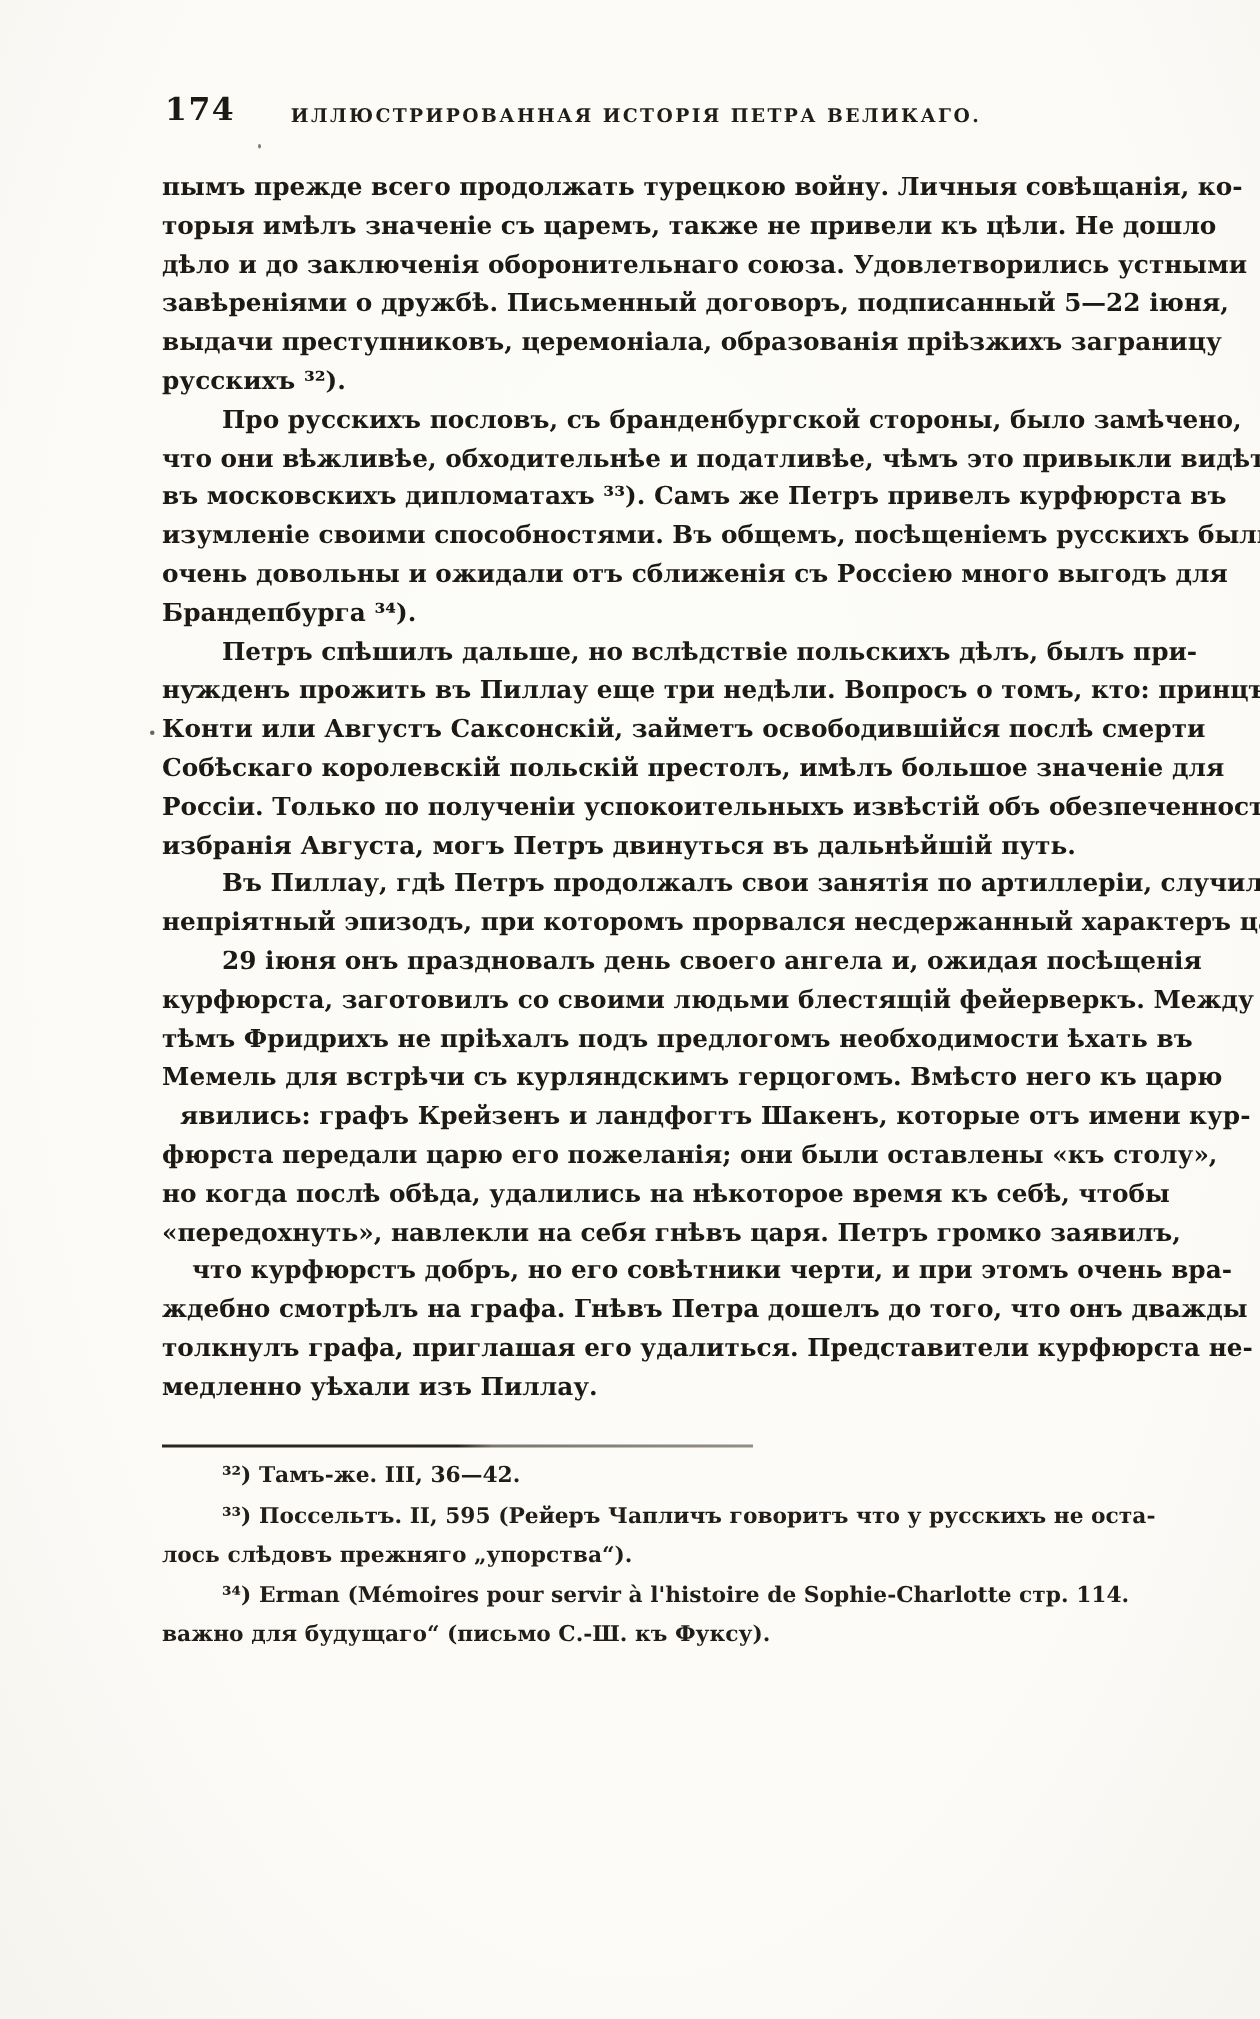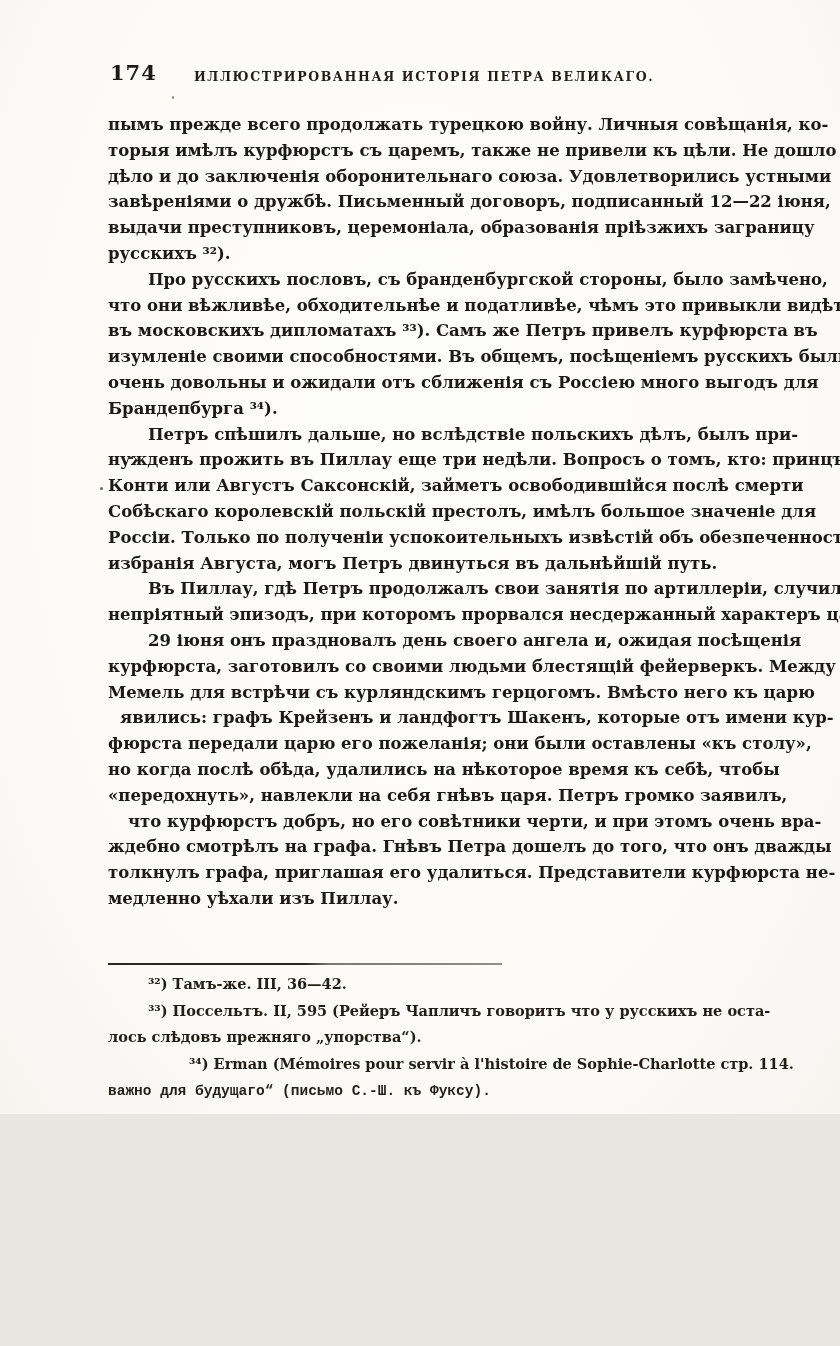--- a/index.html
+++ b/index.html
@@ -3,21 +3,21 @@
 <meta charset="utf-8">
 <style>
   html,body{margin:0;padding:0;}
   body{
     width:840px;height:1346px;
     background:#e8e6e1;
     font-family:"DejaVu Serif", serif;
   }
   .page{
     position:relative;
-    width:840px;height:1114px;
+    width:840px;height:1346px;
     background:#fcfbf8;
     background-image:radial-gradient(ellipse at 50% 40%, #fdfdfa 0%, #fbfaf6 70%, #f6f4ef 100%);
     color:#1d1914;
     overflow:hidden;
   }
   .pagenum{
     position:absolute;left:110px;top:60px;
     font-size:21px;font-weight:700;letter-spacing:1px;
   }
   .runtitle{
@@ -54,57 +54,58 @@
 </style>
 </head>
 <body>
 
 <div class="page">
   <span class="pagenum">174</span>
   <div class="runtitle">ИЛЛЮСТРИРОВАННАЯ ИСТОРІЯ ПЕТРА ВЕЛИКАГО.</div>
 
   <div class="bodytext" id="body-text">
       <div class="tline"><span style="word-spacing: 0px;">пымъ прежде всего продолжать турецкою войну. Личныя совѣщанія, ко-</span></div>
-      <div class="tline"><span style="word-spacing: 0px;">торыя имѣлъ курфюрстъ съ царемъ, также не привели къ цѣли. Не дошло</span></div>
+      <div class="tline"><span style="word-spacing: 0px;">торыя имѣлъ значеніе съ царемъ, также не привели къ цѣли. Не дошло</span></div>
       <div class="tline"><span style="word-spacing: 0px;">дѣло и до заключенія оборонительнаго союза. Удовлетворились устными</span></div>
-      <div class="tline"><span style="word-spacing: 0px;">завѣреніями о дружбѣ. Письменный договоръ, подписанный 12—22 іюня,</span></div>
+      <div class="tline"><span style="word-spacing: 0px;">завѣреніями о дружбѣ. Письменный договоръ, подписанный 5—22 іюня,</span></div>
       <div class="tline"><span style="word-spacing: 0px;">выдачи преступниковъ, церемоніала, образованія пріѣзжихъ заграницу</span></div>
       <div class="tline endpara"><span style="word-spacing: 0px;">русскихъ ³²).</span></div>
       <div class="tline indent"><span style="word-spacing: 0px;">Про русскихъ пословъ, съ бранденбургской стороны, было замѣчено,</span></div>
       <div class="tline"><span style="word-spacing: 0px;">что они вѣжливѣе, обходительнѣе и податливѣе, чѣмъ это привыкли видѣть</span></div>
       <div class="tline"><span style="word-spacing: 0px; text-align: right;">въ московскихъ дипломатахъ ³³). Самъ же Петръ привелъ курфюрста въ</span></div>
       <div class="tline"><span style="word-spacing: 0px;">изумленіе своими способностями. Въ общемъ, посѣщеніемъ русскихъ были</span></div>
       <div class="tline"><span style="word-spacing: 0px;">очень довольны и ожидали отъ сближенія съ Россіею много выгодъ для</span></div>
       <div class="tline endpara"><span style="word-spacing: 0px;">Брандепбурга ³⁴).</span></div>
       <div class="tline indent"><span style="word-spacing: 0px;">Петръ спѣшилъ дальше, но вслѣдствіе польскихъ дѣлъ, былъ при-</span></div>
       <div class="tline"><span style="word-spacing: 0px;">нужденъ прожить въ Пиллау еще три недѣли. Вопросъ о томъ, кто: принцъ</span></div>
       <div class="tline"><span style="word-spacing: -0.00223214px; margin-top: 12px;">Конти или Августъ Саксонскій, займетъ освободившійся послѣ смерти</span></div>
       <div class="tline"><span style="word-spacing: 0px;">Собѣскаго королевскій польскій престолъ, имѣлъ большое значеніе для</span></div>
       <div class="tline"><span style="word-spacing: 0px;">Россіи. Только по полученіи успокоительныхъ извѣстій объ обезпеченности</span></div>
       <div class="tline endpara"><span style="word-spacing: 0px;">избранія Августа, могъ Петръ двинуться въ дальнѣйшій путь.</span></div>
       <div class="tline indent"><span style="word-spacing: 0px;">Въ Пиллау, гдѣ Петръ продолжалъ свои занятія по артиллеріи, случился</span></div>
       <div class="tline endpara"><span style="word-spacing: 0px;">непріятный эпизодъ, при которомъ прорвался несдержанный характеръ царя.</span></div>
       <div class="tline indent"><span style="word-spacing: 0px;">29 іюня онъ праздновалъ день своего ангела и, ожидая посѣщенія</span></div>
       <div class="tline"><span style="word-spacing: 0px;">курфюрста, заготовилъ со своими людьми блестящій фейерверкъ. Между</span></div>
+      <div class="tline"><span style="word-spacing: 0px;">тѣмъ Фридрихъ не пріѣхалъ подъ предлогомъ необходимости ѣхать въ</span></div>
       <div class="tline"><span style="word-spacing: 0px;">Мемель для встрѣчи съ курляндскимъ герцогомъ. Вмѣсто него къ царю</span></div>
       <div class="tline"><span style="word-spacing: 0px; margin-left: 12px;">явились: графъ Крейзенъ и ландфогтъ Шакенъ, которые отъ имени кур-</span></div>
       <div class="tline"><span style="word-spacing: 0px; margin-top: 34px;">фюрста передали царю его пожеланія; они были оставлены «къ столу»,</span></div>
       <div class="tline"><span style="word-spacing: 0px;">но когда послѣ обѣда, удалились на нѣкоторое время къ себѣ, чтобы</span></div>
       <div class="tline"><span style="word-spacing: 0px;">«передохнуть», навлекли на себя гнѣвъ царя. Петръ громко заявилъ,</span></div>
       <div class="tline"><span style="word-spacing: 0px; margin-left: 20px;">что курфюрстъ добръ, но его совѣтники черти, и при этомъ очень вра-</span></div>
       <div class="tline"><span style="word-spacing: 0px;">ждебно смотрѣлъ на графа. Гнѣвъ Петра дошелъ до того, что онъ дважды</span></div>
       <div class="tline"><span style="word-spacing: 0px;">толкнулъ графа, приглашая его удалиться. Представители курфюрста не-</span></div>
       <div class="tline endpara"><span style="word-spacing: 0px;">медленно уѣхали изъ Пиллау.</span></div>
     </div>
 
   <span class="artifact">-</span>
   <span class="speck1"></span>
   <span class="speck2"></span>
 
   <div class="fnrule"></div>
   <div class="footnotes" id="footnotes">
       <div class="fline indent endpara"><span style="word-spacing: 0px;">³²) Тамъ-же. III, 36—42.</span></div>
       <div class="fline indent"><span style="word-spacing: 0px;">³³) Поссельтъ. II, 595 (Рейеръ Чапличъ говоритъ что у русскихъ не оста-</span></div>
       <div class="fline endpara"><span style="word-spacing: 0px;">лось слѣдовъ прежняго „упорства“).</span></div>
-      <div class="fline indent"><span style="word-spacing: 0px; margin-left: 41px;">³⁴) Erman (Mémoires pour servir à l'histoire de Sophie-Charlotte стр. 114.</span></div>
-      <div class="fline endpara"><span style="word-spacing: 0px; font-family: Liberation Mono, monospace;">важно для будущаго“ (письмо С.-Ш. къ Фуксу).</span></div>
+      <div class="fline indent"><span style="word-spacing: 0px;">³⁴) Erman (Mémoires pour servir à l'histoire de Sophie-Charlotte стр. 114.</span></div>
+      <div class="fline endpara"><span style="word-spacing: 0px;">важно для будущаго“ (письмо С.-Ш. къ Фуксу).</span></div>
     </div>
 </div>
 
 </body></html>

